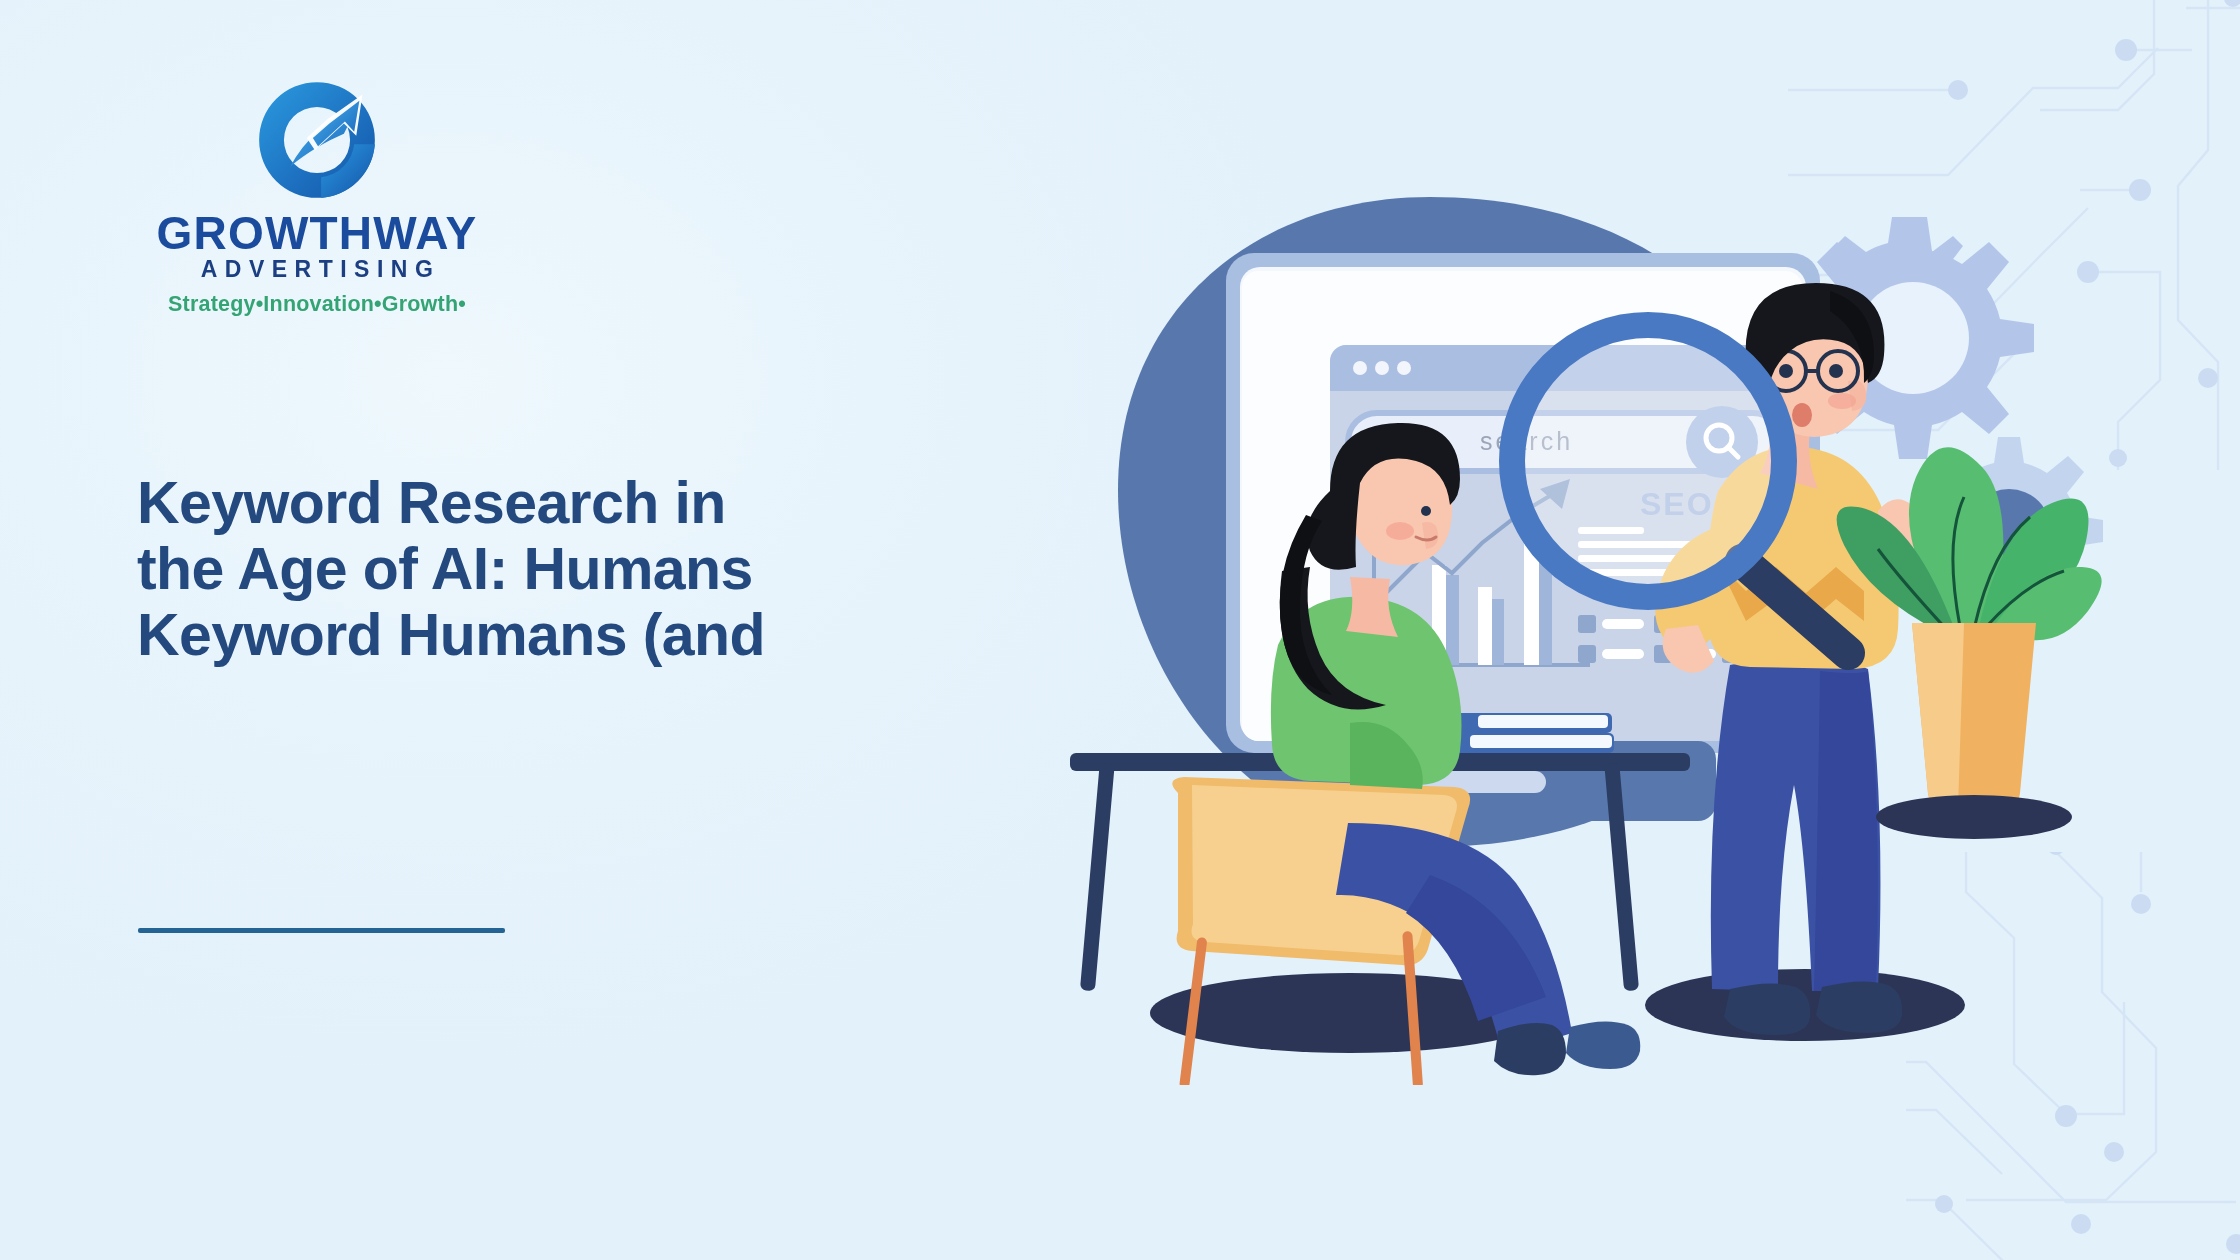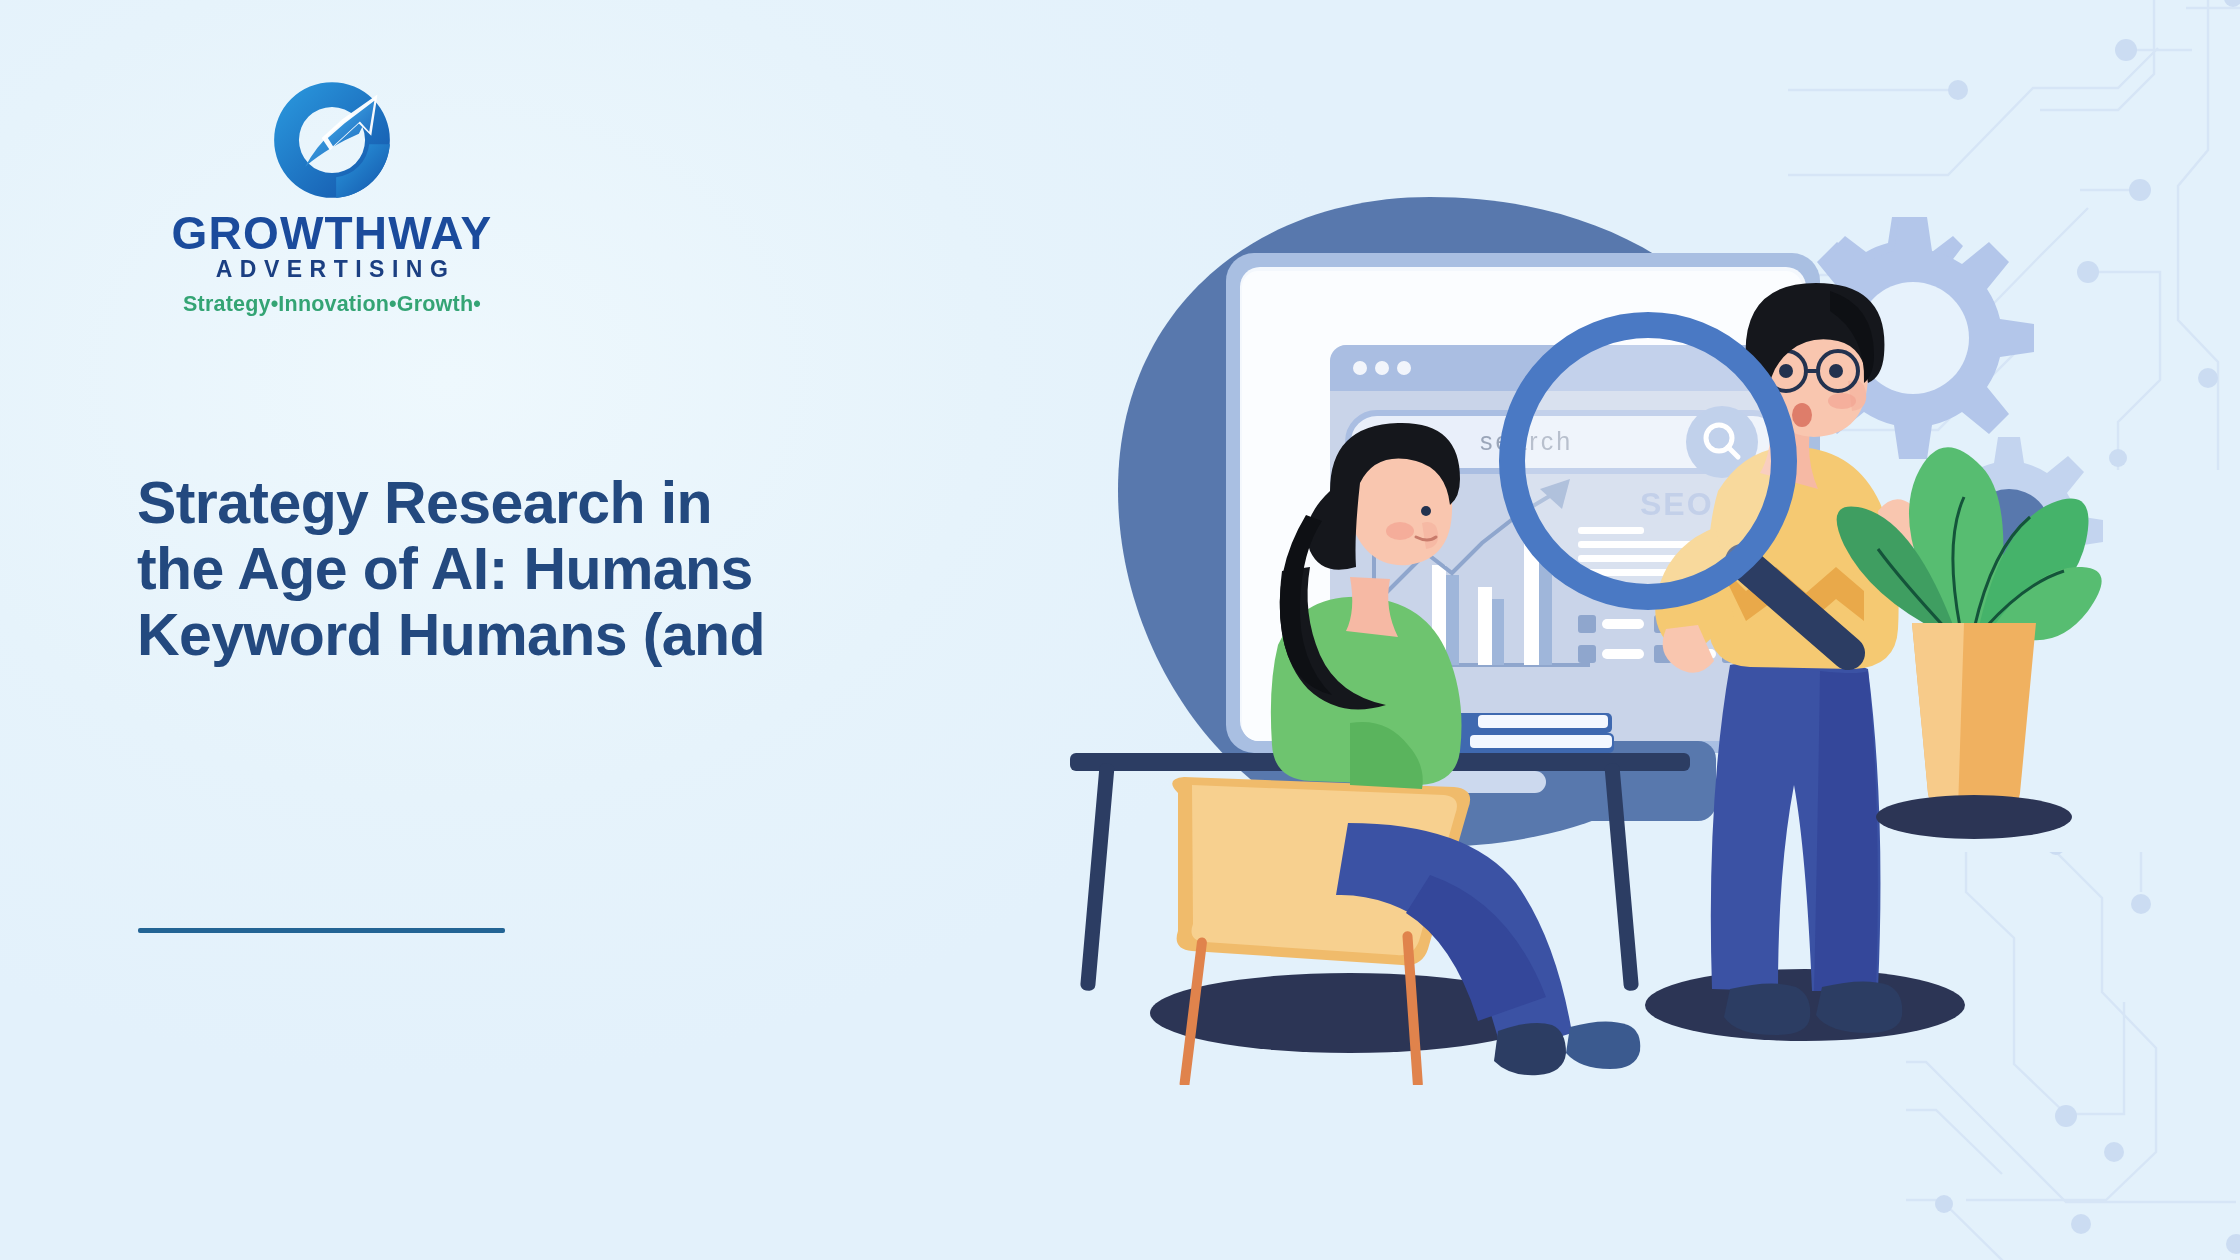--- a/index.html
+++ b/index.html
@@ -17,21 +17,21 @@
     background-color:#e7f3fb;
   }
 
   
   .circuit { position:absolute; pointer-events:none; }
   .circuit-tr { top:-10px; right:-8px; width:460px; height:480px; }
   .circuit-br { bottom:-12px; right:-6px; width:340px; height:420px; }
 
   
   .brand {
-    position:absolute; left:142px; top:78px;
+    position:absolute; left:127px; top:78px;
     width:380px; text-align:center;
   }
   .brand-mark { width:124px; height:124px; margin:0 auto 8px; display:block; }
   .brand-name {
     font-family:"Liberation Sans", sans-serif;
     font-weight:700; font-size:46px; letter-spacing:1.2px;
     color:#1b4b9c; line-height:1;
   }
   .brand-sub {
     font-weight:700; font-size:23px; letter-spacing:7.5px;
@@ -137,21 +137,21 @@
       <path d="M72 44 L101 22 L96 52 L87 42 L61 66 L56 58 Z" fill="url(#lgB)"></path>
       <path d="M64 96 A36 36 0 0 0 96 64 L116 64 A56 56 0 0 1 64 116 Z" fill="url(#lgA)"></path>
     </svg>
 
     <div class="brand-name">GROWTHWAY</div>
     <div class="brand-sub">ADVERTISING</div>
     <div class="brand-tag">Strategy•Innovation•Growth•</div>
   </div>
 
   <div class="headline">
-    <span class="ln">Strategy Research in</span>
+    <span class="ln">Keyword Research in</span>
     <span class="ln">the Age of AI: Humans</span>
     <span class="ln">Keyword Humans (and</span>
   </div>
   <div class="rule"></div>
 
   <div class="illo">
     <svg viewBox="0 0 1120 910">
       <defs>
         <clipPath id="clipScreen">
             <rect x="212" y="96" width="560" height="470" rx="16"></rect>

